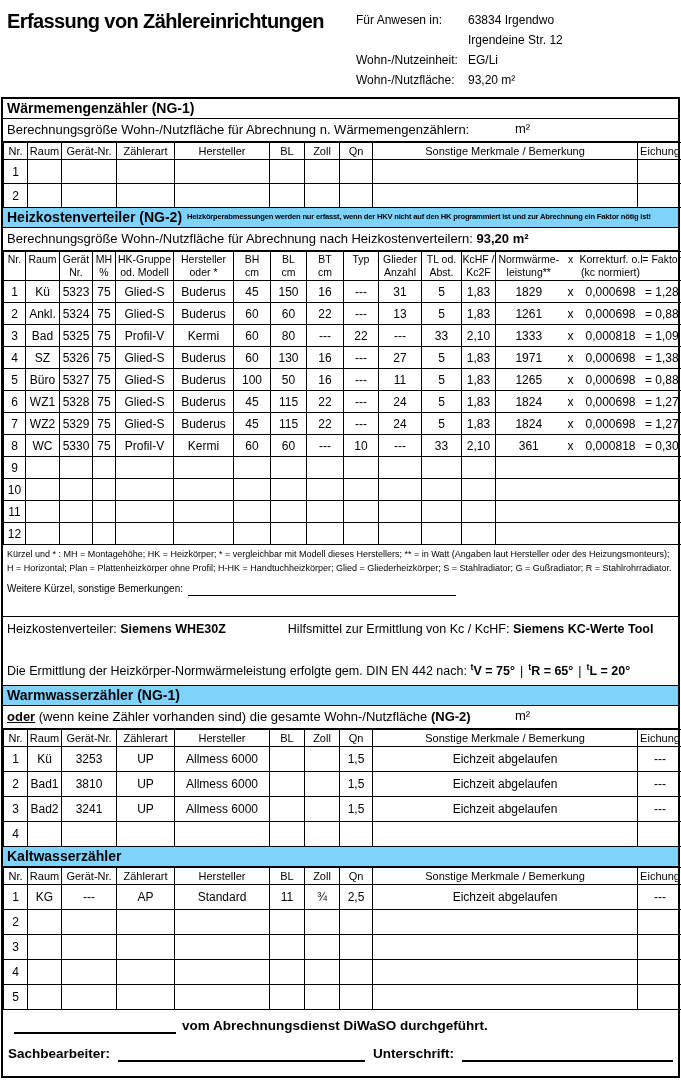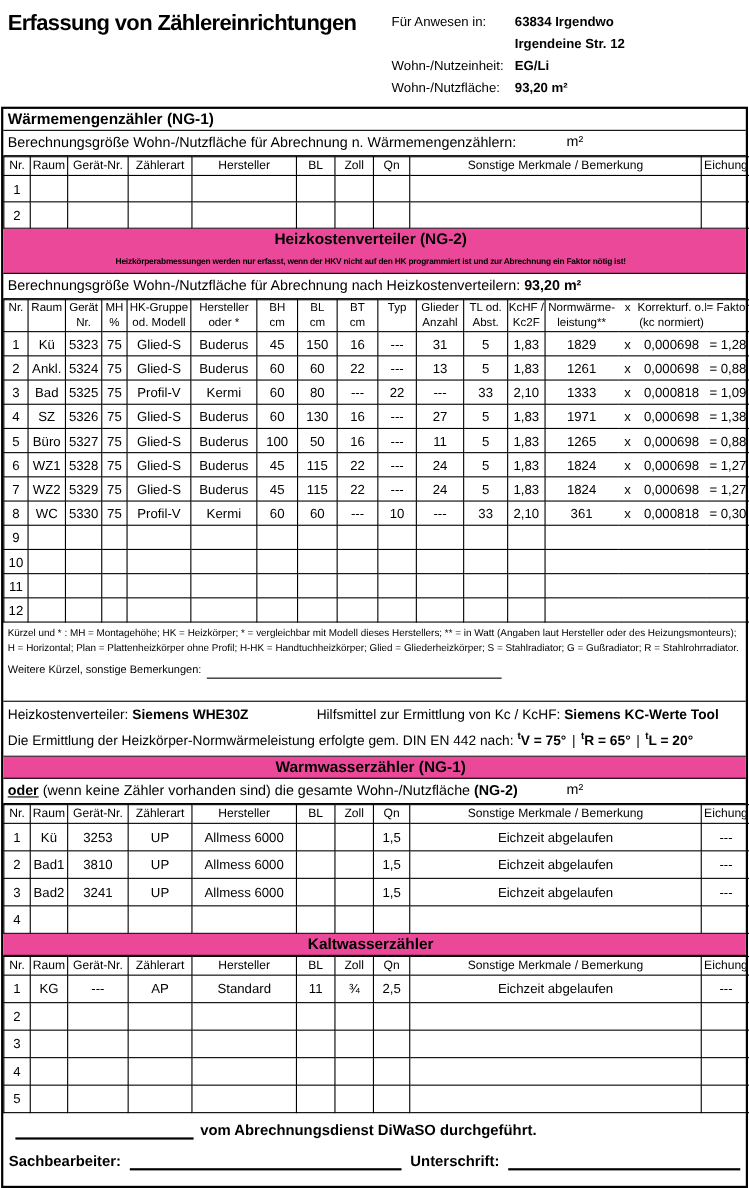--- a/index.html
+++ b/index.html
@@ -10,27 +10,27 @@
     -webkit-font-smoothing: none;
   }
   .page { width: 681px; padding: 6px 1px 0 1px; }
 
   
   .top { display: flex; padding: 4px 6px 0 6px; height: 91px; }
   .title { font-size: 20px; font-weight: bold; letter-spacing: -0.6px; white-space: nowrap; }
   .addr { margin-left: auto; width: 318px; font-size: 12px; padding-top: 3px; }
   .addr-row { display: flex; margin-bottom: 5px; line-height: 15px; }
   .addr-label { width: 112px; flex: none; }
-  .addr-value { font-weight: bold; }
+  .addr-value { font-weight: normal; }
 
   
   .formbox { border: 2px solid #000; }
   .secbar { border-bottom: 1px solid #000; font-weight: bold; font-size: 14px;
             padding: 1px 11px 2px 4px; display: flex; align-items: center; gap: 5px; line-height: 16px; }
-  .secbar.gray { background: #ec4899; flex-direction: column; }
+  .secbar.gray { background: #7dd3fc; }
   .secnote { font-weight: bold; font-size: 7.6px; letter-spacing: -0.2px; white-space: nowrap; overflow: hidden; }
   .calcline { position: relative; font-size: 13px; padding: 3px 4px 4px 4px; border-bottom: 1px solid #000; line-height: 15px; }
   .calcline .unit { position: absolute; left: 512px; top: 2px; }
   .bold { font-weight: bold; }
 
   table { border-collapse: collapse; table-layout: fixed; width: 100%; }
   th, td { border: 1px solid #000; font-weight: normal; text-align: center;
            white-space: nowrap; overflow: hidden; padding: 0 1px; }
   .meter-table th { font-size: 11px; height: 17px; }
   .meter-table td { font-size: 12px; height: 25px; }
@@ -43,21 +43,21 @@
   .hkv-table tr > *:nth-child(15), .hkv-table tr > *:nth-child(16), .hkv-table tr > *:nth-child(17) { border-left: none; }
 
   .footnotes { border-bottom: 1px solid #000; padding: 3px 4px 0 4px; font-size: 9px; line-height: 13.5px; }
   .weitere { display: flex; align-items: flex-end; gap: 5px; margin-top: 7px; font-size: 10px; }
   .blankline { border-bottom: 1px solid #000; height: 12px; }
   .fn-space { height: 20px; }
 
   .hkv-info { border-bottom: 1px solid #000; padding: 4px 4px 5px 4px; font-size: 12.5px; }
   .info-row1 { display: flex; line-height: 17px; }
   .info-tool { margin-left: 62px; }
-  .info-row2 { line-height: 18px; margin-top: 1px; }
+  .info-row2 { line-height: 18px; margin-top: 20px; }
   sup { font-size: 9px; font-weight: bold; }
   .din-sep { padding: 0 5px; }
 
   .signoff { padding: 8px 5px 2px 5px; font-size: 13.5px; font-weight: bold; }
   .sign-row { display: flex; align-items: flex-end; margin-bottom: 12px; line-height: 16px; white-space: nowrap; }
   .sign-blank { border-bottom: 2px solid #000; height: 15px; }
   .sb1 { width: 162px; margin: 0 6px; }
   .sb2 { width: 247px; margin: 0 8px; }
   .sb3 { flex: 1; margin-left: 8px; }
 </style>

